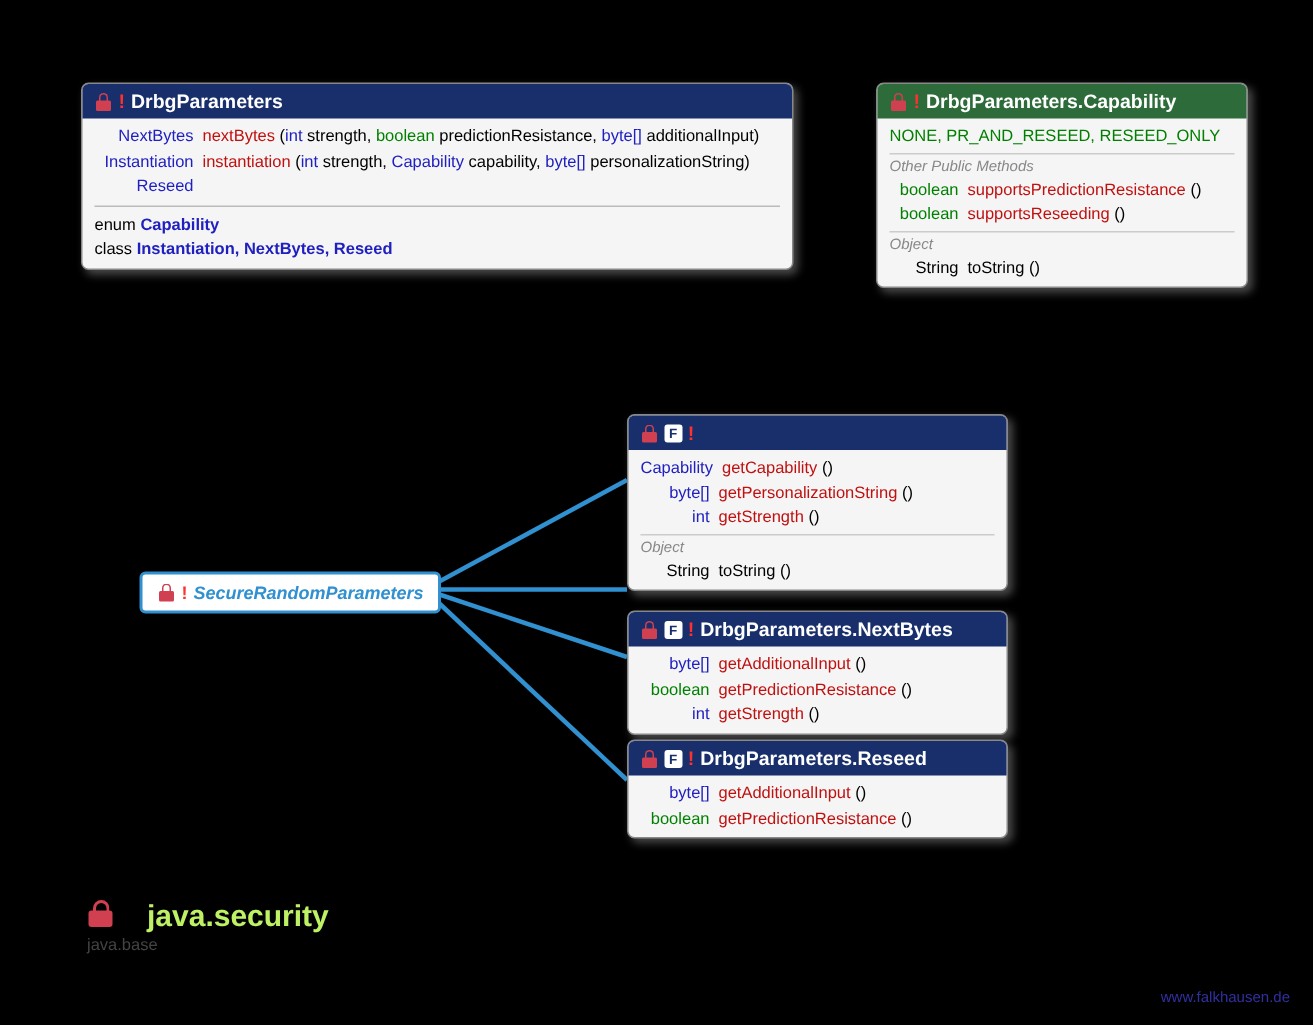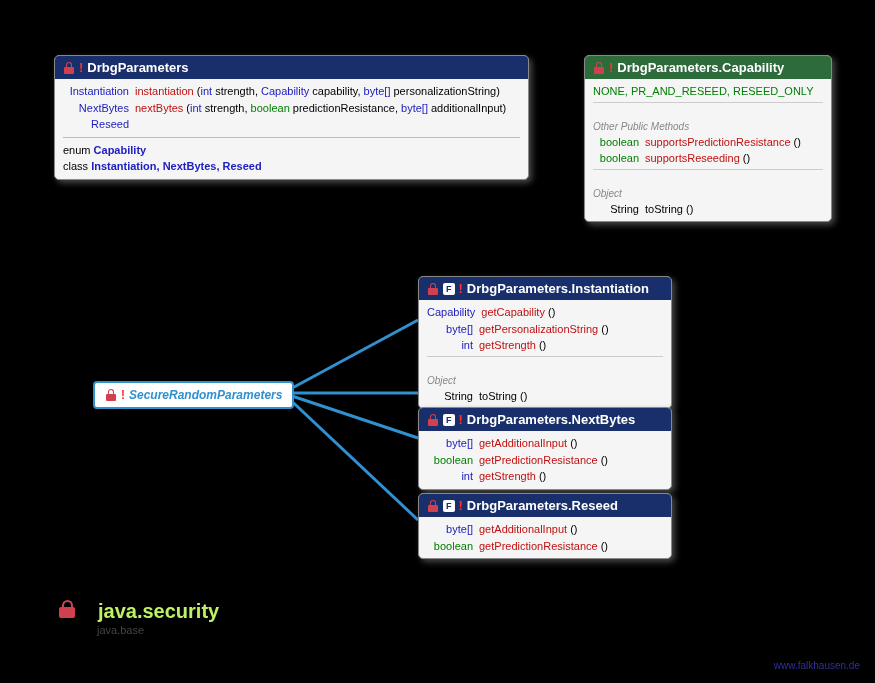--- a/index.html
+++ b/index.html
@@ -77,21 +77,21 @@
 .method-row { display: flex; }
 .ret-type { color: #2020c0; text-align: right; min-width: 72px; padding-right: 6px; }
 .ret-type.narrow { min-width: 52px; }
 .method-name { color: #c01010; font-weight: normal; }
 .method-name.black { color: #000; }
 .params { color: #000; }
 .param-type-int { color: #2020c0; }
 .param-type-bool { color: #008000; }
 .param-type-byte { color: #2020c0; }
 .param-cap { color: #2020c0; }
-.section-label { color: #888; font-style: italic; font-size: 10px; border-top: 1px solid #ccc; margin-top: 2px; padding-top: 16px; }
+.section-label { color: #888; font-style: italic; font-size: 10px; border-top: 1px solid #ccc; margin-top: 2px; padding-top: 1px; }
 .enum-const { color: #008000; font-weight: normal; }
 .keyword { color: #000; text-align: right; }
 .type-link { color: #2020c0; font-weight: bold; }
 hr.sep { border: none; border-top: 1px solid #bbb; margin: 4px 0; }
 
 .iface-box {
   position: absolute;
   background: #fff;
   border: 2px solid #3090d0;
   border-radius: 4px;
@@ -110,21 +110,21 @@
   display: flex;
   align-items: flex-start;
   gap: 22px;
 }
 .pkg-lock {
   display:inline-block;width:18px;height:18px;position:relative;
 }
 .pkg-lock::before{content:"";position:absolute;bottom:0;left:1px;width:16px;height:11px;background:#d04050;border-radius:2px;}
 .pkg-lock::after{content:"";position:absolute;top:0;left:4px;width:7px;height:8px;border:2px solid #d04050;border-bottom:none;border-radius:6px 6px 0 0;}
 .pkg-name{font-size:20px;font-weight:bold;}
-.module-name{font-size:11px;color:#444;position:absolute;margin-left:39px;}
+.module-name{font-size:11px;color:#444;position:absolute;}
 
 .watermark{position:absolute;font-size:10px;color:#3030a0;}
 
 svg.lines { position: absolute; top: 0; left: 0; pointer-events: none; }
 </style>
 </head>
 <body>
 
 <svg class="lines" width="875" height="683">
   <line x1="283" y1="393" x2="418" y2="320" stroke="#3090d0" stroke-width="3"></line>
@@ -134,26 +134,26 @@
 </svg>
 
 <div class="box" style="left:54px;top:55px;width:475px;">
   <div class="box-header">
     <span class="lock-icon"></span>
     <span class="excl">!</span>
     <span>DrbgParameters</span>
   </div>
   <div class="box-body">
     <div class="method-row">
+      <span class="ret-type">NextBytes</span>
+      <span><span class="method-name">nextBytes</span><span class="params"> (<span class="param-type-int">int</span> strength, <span class="param-type-bool">boolean</span> predictionResistance, <span class="param-type-byte">byte[]</span> additionalInput)</span></span>
+    </div>
+    <div class="method-row">
       <span class="ret-type">Instantiation</span>
       <span><span class="method-name">instantiation</span><span class="params"> (<span class="param-type-int">int</span> strength, <span class="param-cap">Capability</span> capability, <span class="param-type-byte">byte[]</span> personalizationString)</span></span>
-    </div>
-    <div class="method-row">
-      <span class="ret-type">NextBytes</span>
-      <span><span class="method-name">nextBytes</span><span class="params"> (<span class="param-type-int">int</span> strength, <span class="param-type-bool">boolean</span> predictionResistance, <span class="param-type-byte">byte[]</span> additionalInput)</span></span>
     </div>
     <div class="method-row">
       <span class="ret-type">Reseed</span>
     </div>
     <hr class="sep">
     <div>
       <span class="keyword">enum</span> <span class="type-link">Capability</span>
     </div>
     <div>
       <span class="keyword">class</span> <span class="type-link">Instantiation, NextBytes, Reseed</span>
@@ -190,21 +190,20 @@
   <span class="lock-icon"></span>
   <span class="excl">!</span>
   <span class="iface-name">SecureRandomParameters</span>
 </div>
 
 <div class="box" style="left:418px;top:276px;width:254px;">
   <div class="box-header">
     <span class="lock-icon"></span>
     <span class="f-badge">F</span>
     <span class="excl">!</span>
-    <span>DrbgParameters.Instantiation</span>
   </div>
   <div class="box-body">
     <div class="method-row">
       <span class="ret-type narrow">Capability</span>
       <span><span class="method-name">getCapability</span><span> ()</span></span>
     </div>
     <div class="method-row">
       <span class="ret-type narrow">byte[]</span>
       <span><span class="method-name">getPersonalizationString</span><span> ()</span></span>
     </div>

